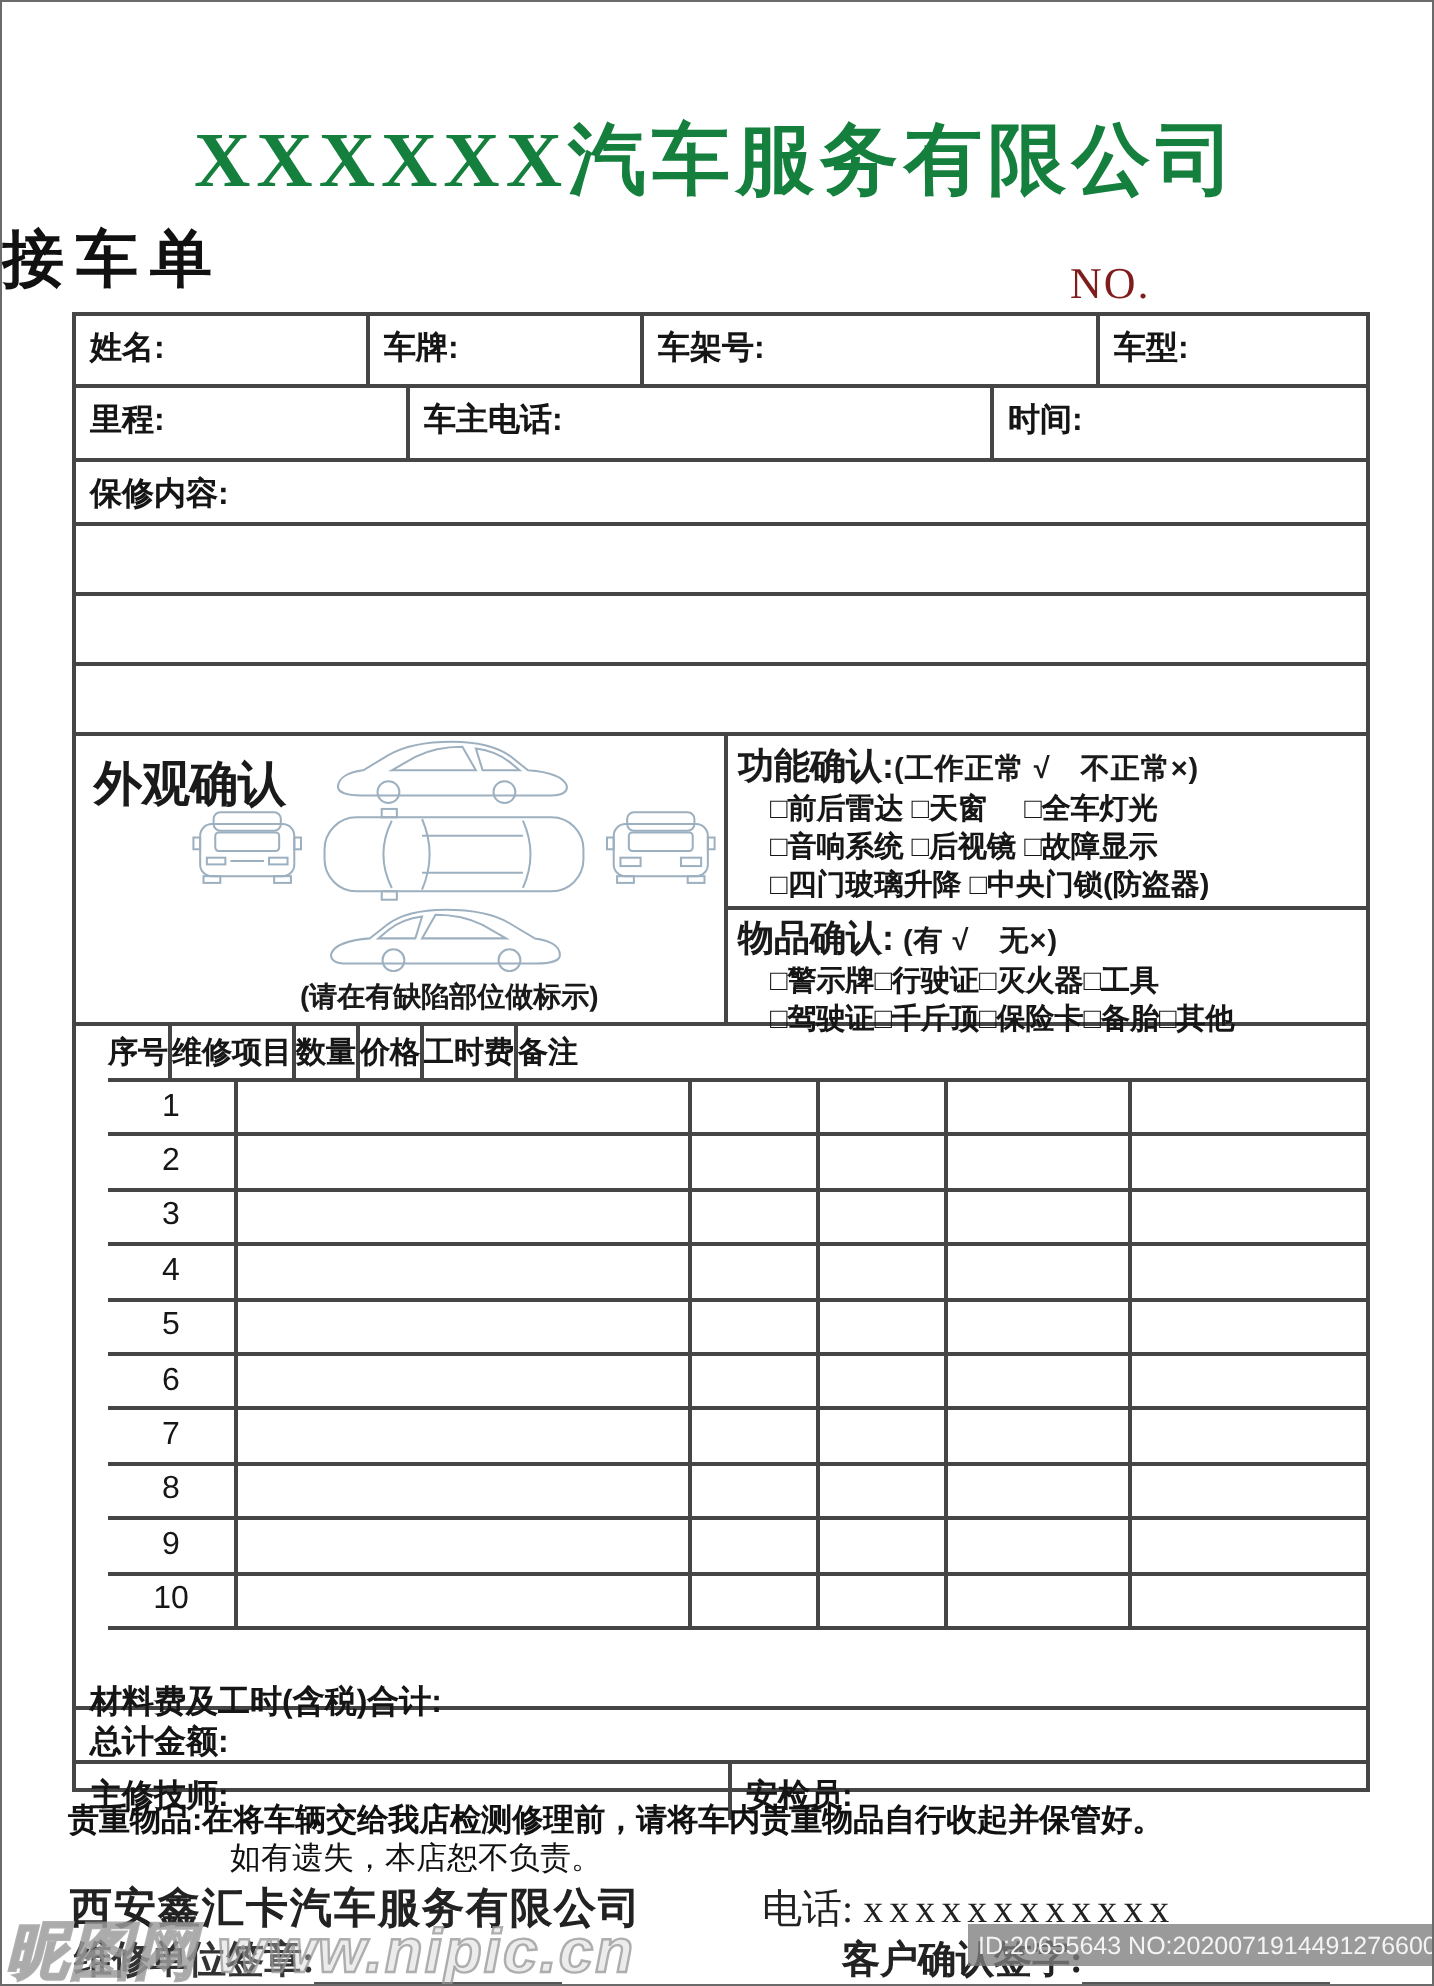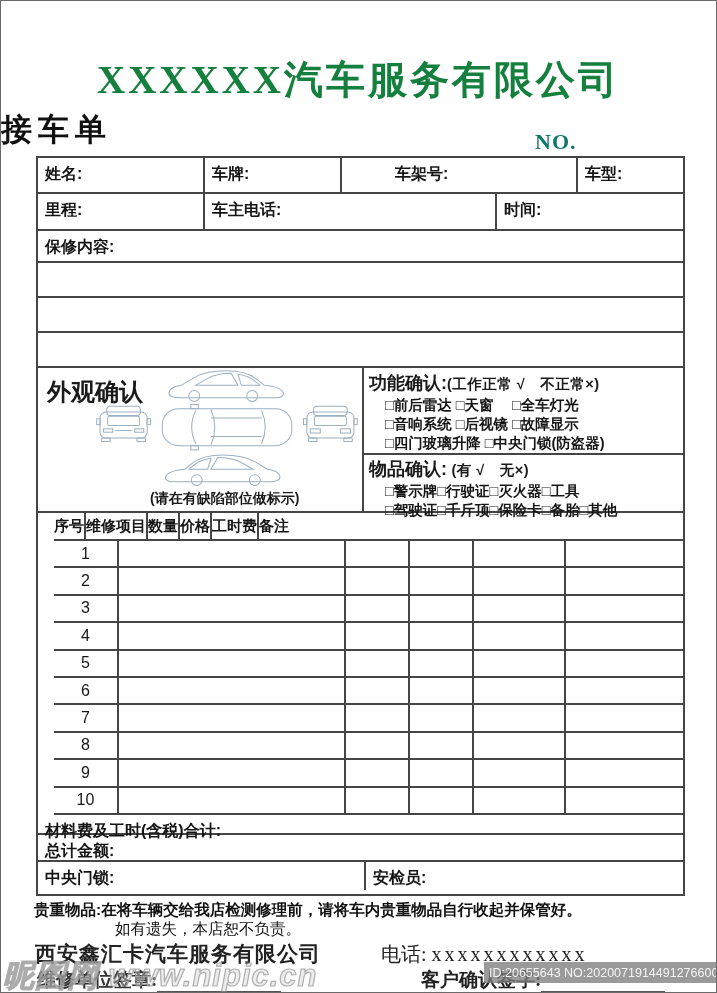--- a/index.html
+++ b/index.html
@@ -15,39 +15,39 @@
     font-size:39px;font-weight:bold;letter-spacing:3px;color:#15803d;
   }
   .form-title{
     position:absolute;top:108px;left:0;width:100%;text-align:left;
     font-family:"Liberation Serif","DejaVu Serif",serif;
     font-size:31px;font-weight:bold;letter-spacing:6px;color:#111;
   }
   .no-label{
     position:absolute;top:128px;left:534px;
     font-family:"Liberation Serif","DejaVu Serif",serif;
-    font-size:22px;color:#0f766e;letter-spacing:1px;font-weight:bold;
+    font-size:22px;color:#7f1d1d;letter-spacing:1px;
   }
   
   .formbox{
     position:absolute;left:35px;top:155px;width:649px;height:740px;
     border:2px solid #454545;box-sizing:border-box;background:#fff;
   }
   .frow{display:flex;box-sizing:border-box;border-bottom:2px solid #454545;}
   .frow:last-child{border-bottom:none;}
   .fcell{box-sizing:border-box;border-right:2px solid #454545;
     padding:6px 6px 0 7px;font-size:16px;font-weight:bold;color:#151515;}
   .fcell:last-child{border-right:none;}
   .r-info1{height:36px;}
   .r-info2{height:37px;}
   .r-warranty{height:32px;}
   .r-empty{height:35px;}
   .r-appearance{height:145px;}
   
-  .w-name{width:167px;}.w-plate{width:137px;}.w-vin{width:190px;margin-left:46px;}.w-model{flex:1;}
+  .w-name{width:147px;}.w-plate{width:137px;}.w-vin{width:228px;}.w-model{flex:1;}
   .w-mileage{width:167px;}.w-phone{width:292px;}.w-time{flex:1;}
   .full{flex:1;}
   
   .app-cell{width:326px;position:relative;padding:0;border-right:2px solid #454545;box-sizing:border-box;}
   .app-title{position:absolute;top:8px;left:9px;font-size:24px;font-weight:bold;}
   .app-caption{position:absolute;bottom:3px;left:112px;font-size:14px;font-weight:bold;}
   .app-svg{position:absolute;top:2px;left:58px;}
   .confirm-col{flex:1;display:flex;flex-direction:column;}
   .confirm-top{height:87px;border-bottom:2px solid #454545;box-sizing:border-box;padding:3px 4px 0 5px;}
   .confirm-bottom{flex:1;padding:2px 4px 0 5px;}
@@ -58,21 +58,21 @@
   
   .srv-grid{display:flex;flex-direction:column;margin-left:16px;}
   .srv-row{display:flex;border-bottom:2px solid #454545;box-sizing:border-box;height:27.4px;}
   .srv-row.head{height:28px;}
   .srv-c{box-sizing:border-box;border-right:2px solid #454545;font-size:15px;
     display:flex;align-items:center;justify-content:center;font-weight:bold;color:#161616;}
   .srv-c:last-child{border-right:none;}
   .c1{width:65px;}.c2{width:227px;}.c3{width:64px;}.c4{width:64px;}.c5{width:92px;}.c6{flex:1;}
   .srv-row:not(.head) .srv-c{font-weight:normal;font-size:16px;}
   
-  .r-materials{height:20px;}.r-grand{height:27px;}.r-sign{height:28px;}
+  .r-materials{height:20px;margin-top:20px;}.r-grand{height:27px;}.r-sign{height:28px;}
   .half-l{width:328px;}.half-r{flex:1;}
   
   .notice1{position:absolute;left:33px;top:899px;width:660px;font-size:15.5px;font-weight:bold;color:#111;}
   .notice2{position:absolute;left:114px;top:918px;font-size:15.5px;font-weight:normal;color:#111;}
   .bottom-company{position:absolute;left:34px;top:939px;
     font-family:"Liberation Serif","DejaVu Serif",serif;font-size:21px;font-weight:bold;color:#222;letter-spacing:1px;}
   .bottom-phone{position:absolute;left:380px;top:940px;
     font-family:"Liberation Serif","DejaVu Serif",serif;font-size:20px;color:#222;}
   .phone-x{letter-spacing:3px;}
   .sign-left{position:absolute;left:36px;top:966px;
@@ -312,21 +312,21 @@
         </div>
     </div>
 
     <div class="frow r-materials">
       <div class="fcell full"><span>材料费及工时(含税)合计:</span></div>
     </div>
     <div class="frow r-grand">
       <div class="fcell full"><span>总计金额:</span></div>
     </div>
     <div class="frow r-sign">
-      <div class="fcell half-l"><span>中央门锁:</span></div>
+      <div class="fcell half-l"><span>主修技师:</span></div>
       <div class="fcell half-r"><span>安检员:</span></div>
     </div>
   </div>
 
   <div class="notice1">贵重物品:在将车辆交给我店检测修理前，请将车内贵重物品自行收起并保管好。</div>
   <div class="notice2">如有遗失，本店恕不负责。</div>
 
   <div class="bottom-company">西安鑫汇卡汽车服务有限公司</div>
   <div class="bottom-phone">
     <span>电话:</span>

